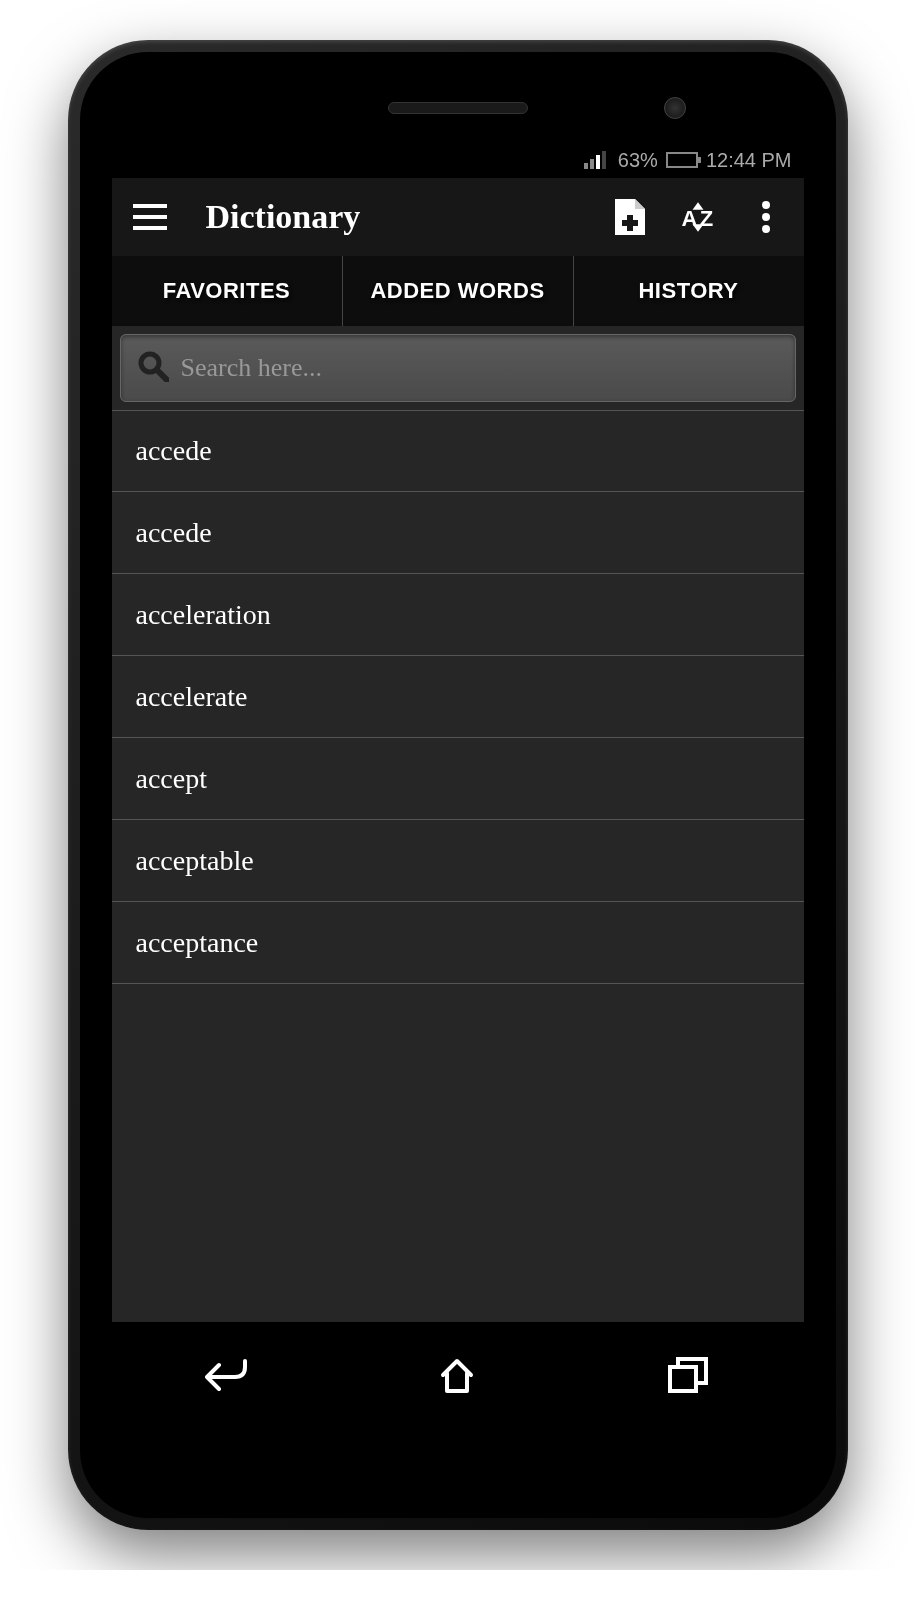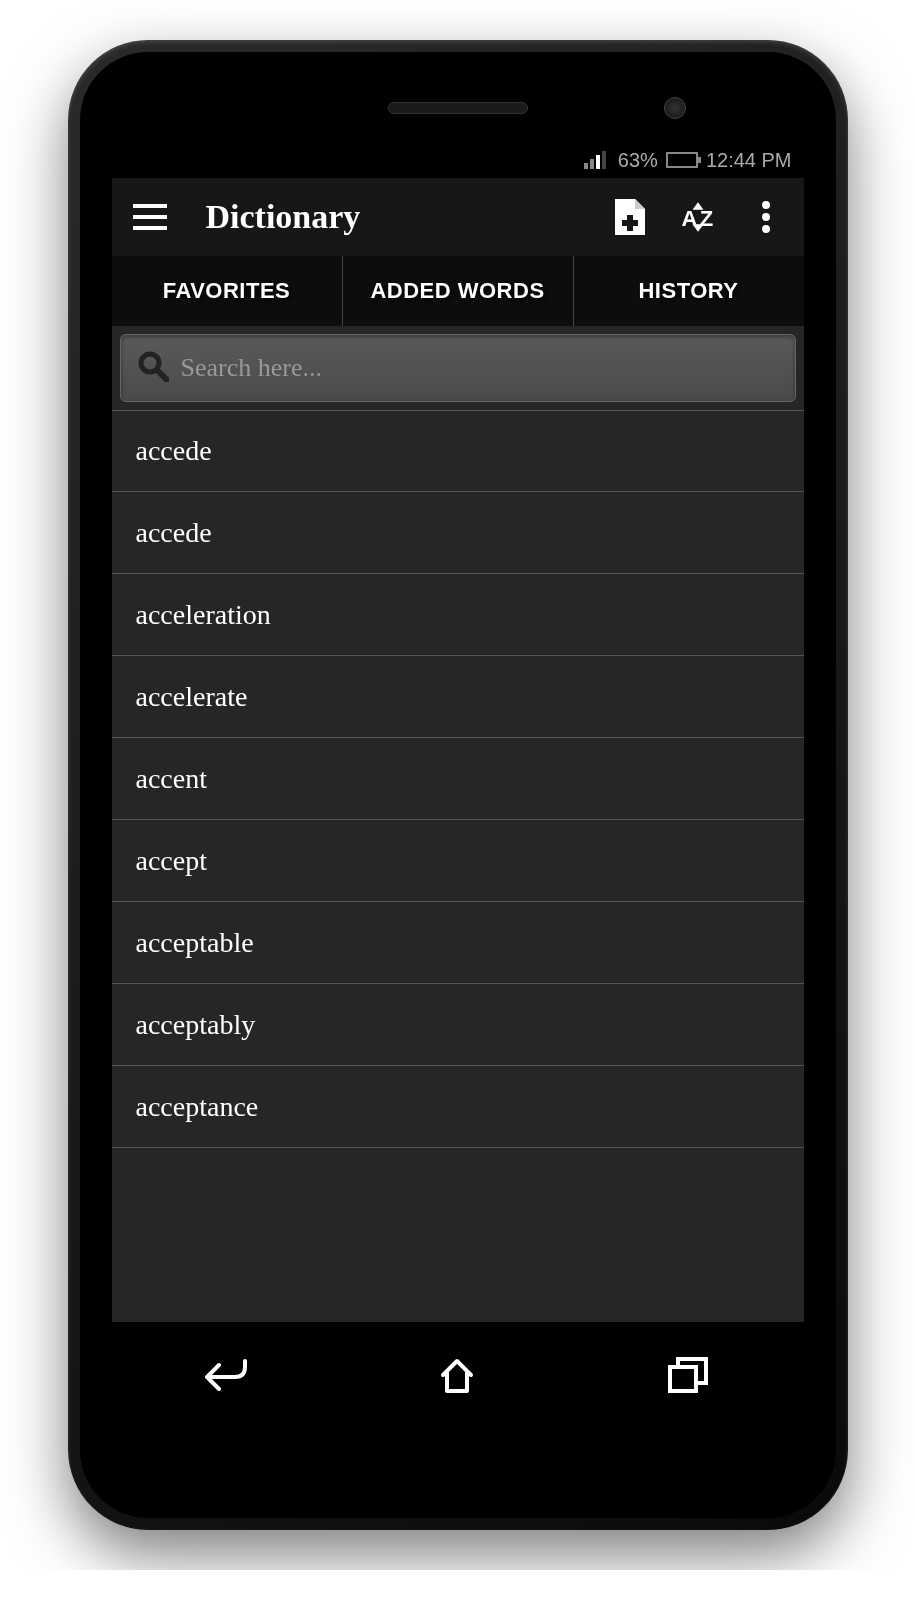--- a/index.html
+++ b/index.html
@@ -319,30 +319,24 @@
         <div class="word-item">
             <span>accede</span>
           </div>
         <div class="word-item">
             <span>acceleration</span>
           </div>
         <div class="word-item">
             <span>accelerate</span>
           </div>
         <div class="word-item">
-            <span>accent</span>
-          </div>
-        <div class="word-item">
             <span>accept</span>
           </div>
         <div class="word-item">
             <span>acceptable</span>
-          </div>
-        <div class="word-item">
-            <span>acceptably</span>
           </div>
         <div class="word-item">
             <span>acceptance</span>
           </div>
       </div>
 
     </div>
 
     <div class="nav-bar">
       <div class="nav-btn">

